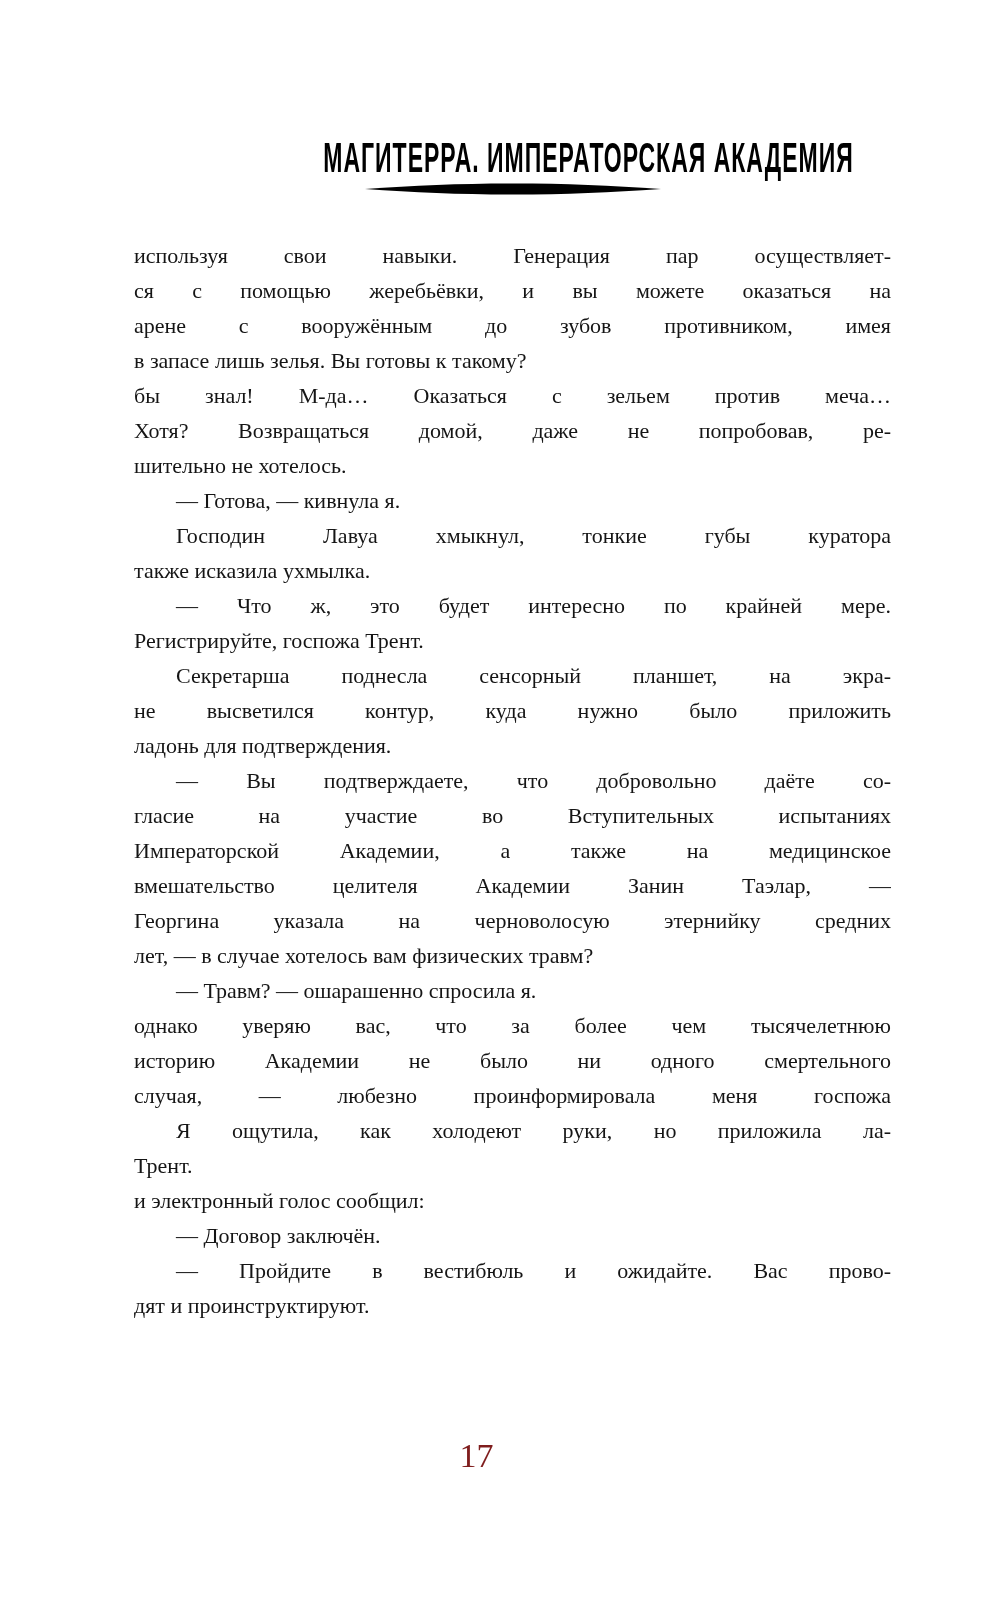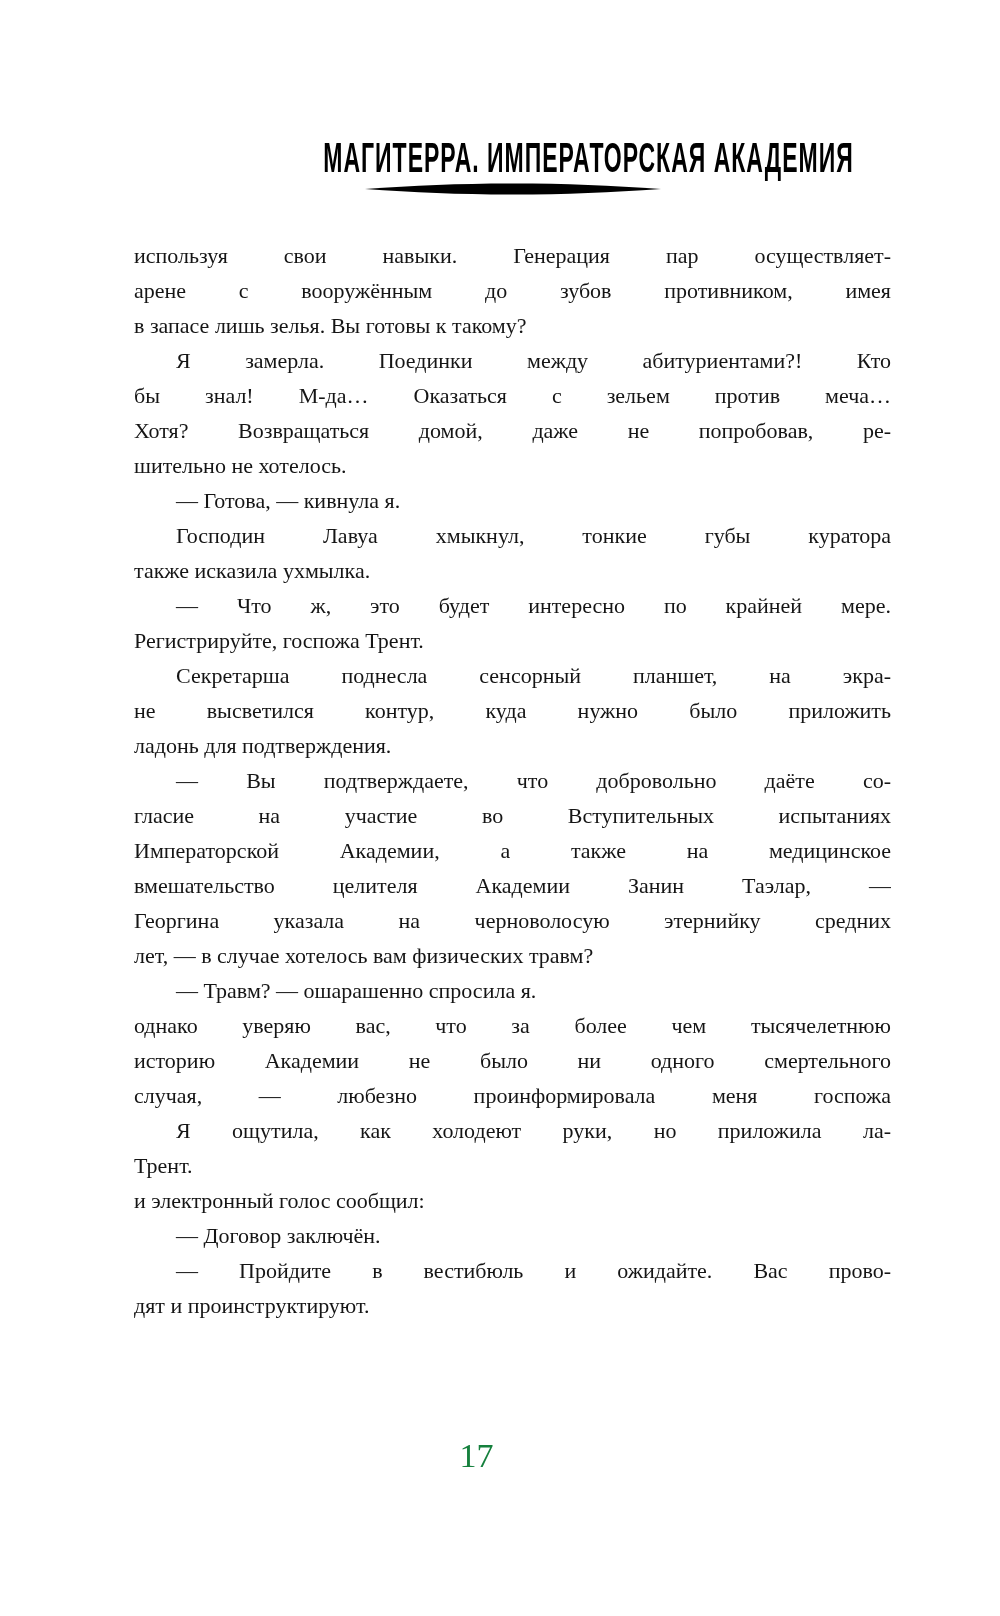--- a/index.html
+++ b/index.html
@@ -61,21 +61,21 @@
   .line.first {
     text-indent: 42px;
   }
   .page-number {
     position: absolute;
     left: 98px;
     width: 757px;
     top: 1437px;
     text-align: center;
     font-size: 34px;
-    color: #15803d;
+    color: #7f1d1d;
     font-family: "Liberation Serif", serif;
   }
 </style>
 </head>
 <body>
 
 <div class="page">
   <div class="content-column">
 
     <div class="running-head">МАГИТЕРРА. ИМПЕРАТОРСКАЯ АКАДЕМИЯ</div>
@@ -85,23 +85,23 @@
         <path d="M0,7
                  C 50,3.5 95,1.5 148,1.5
                  C 201,1.5 246,3.5 296,7
                  C 246,10.5 201,12.5 148,12.5
                  C 95,12.5 50,10.5 0,7 Z" fill="#000000"></path>
       </svg>
     </div>
 
     <div class="body-text">
         <div class="line">используя свои навыки. Генерация пар осуществляет-</div>
+        <div class="line">ся с помощью жеребьёвки, и вы можете оказаться на</div>
         <div class="line">арене с вооружённым до зубов противником, имея</div>
         <div class="line end">в запасе лишь зелья. Вы готовы к такому?</div>
-        <div class="line first">Я замерла. Поединки между абитуриентами?! Кто</div>
         <div class="line">бы знал! М-да… Оказаться с зельем против меча…</div>
         <div class="line">Хотя? Возвращаться домой, даже не попробовав, ре-</div>
         <div class="line end">шительно не хотелось.</div>
         <div class="line first end">— Готова, — кивнула я.</div>
         <div class="line first">Господин Лавуа хмыкнул, тонкие губы куратора</div>
         <div class="line end">также исказила ухмылка.</div>
         <div class="line first">— Что ж, это будет интересно по крайней мере.</div>
         <div class="line end">Регистрируйте, госпожа Трент.</div>
         <div class="line first">Секретарша поднесла сенсорный планшет, на экра-</div>
         <div class="line">не высветился контур, куда нужно было приложить</div>

